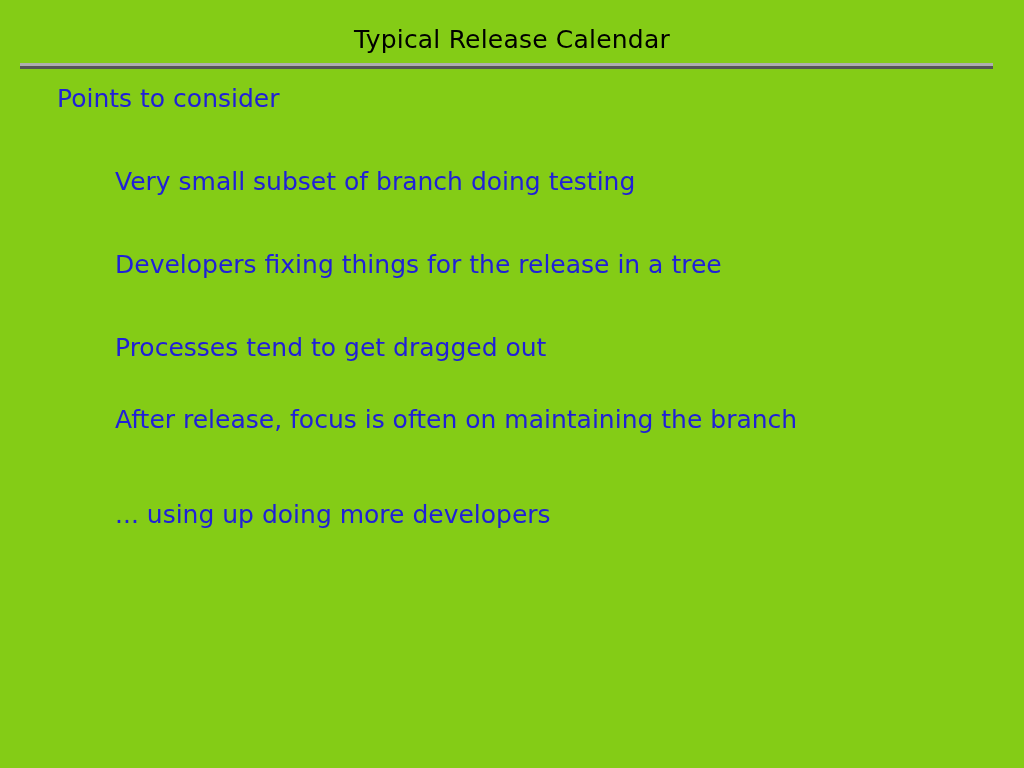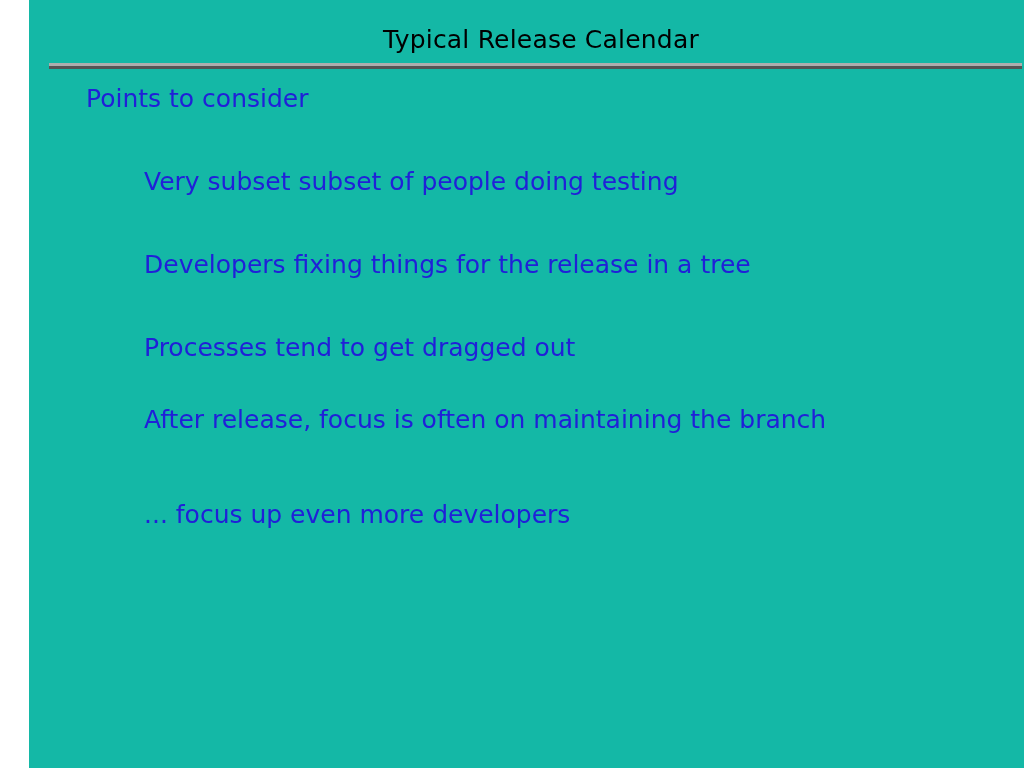--- a/index.html
+++ b/index.html
@@ -12,22 +12,21 @@
     width: 1024px;
     height: 768px;
     position: relative;
     overflow: hidden;
     font-family: "DejaVu Sans", sans-serif;
   }
 
   #slide {
     position: absolute;
     inset: 0;
-    background: #14b8a6;
-    margin-left: 29px;
+    background: #84cc16;
   }
 
   
   #slide-title {
     position: absolute;
     top: 25px;
     left: 0;
     width: 1024px;
     text-align: center;
     font-family: "DejaVu Sans", "Liberation Sans", sans-serif;
@@ -109,24 +108,24 @@
 
   <div id="title-divider">
     <div class="rule-light"></div>
     <div class="rule-dark"></div>
   </div>
 
   <div id="body-content">
 
     <div class="bullet-line level-0" id="line-heading">Points to consider</div>
 
-    <div class="bullet-line level-1" id="line-bullet-1">Very subset subset of people doing testing</div>
+    <div class="bullet-line level-1" id="line-bullet-1">Very small subset of branch doing testing</div>
 
     <div class="bullet-line level-1" id="line-bullet-3">Processes tend to get dragged out</div>
 
     <div class="bullet-line level-1" id="line-bullet-2">Developers fixing things for the release in a tree</div>
 
     <div class="bullet-line level-1" id="line-bullet-4">After release, focus is often on maintaining the branch</div>
 
-    <div class="bullet-line level-1" id="line-bullet-5">... focus up even more developers</div>
+    <div class="bullet-line level-1" id="line-bullet-5">... using up doing more developers</div>
 
   </div>
 </div>
 
 </body></html>

